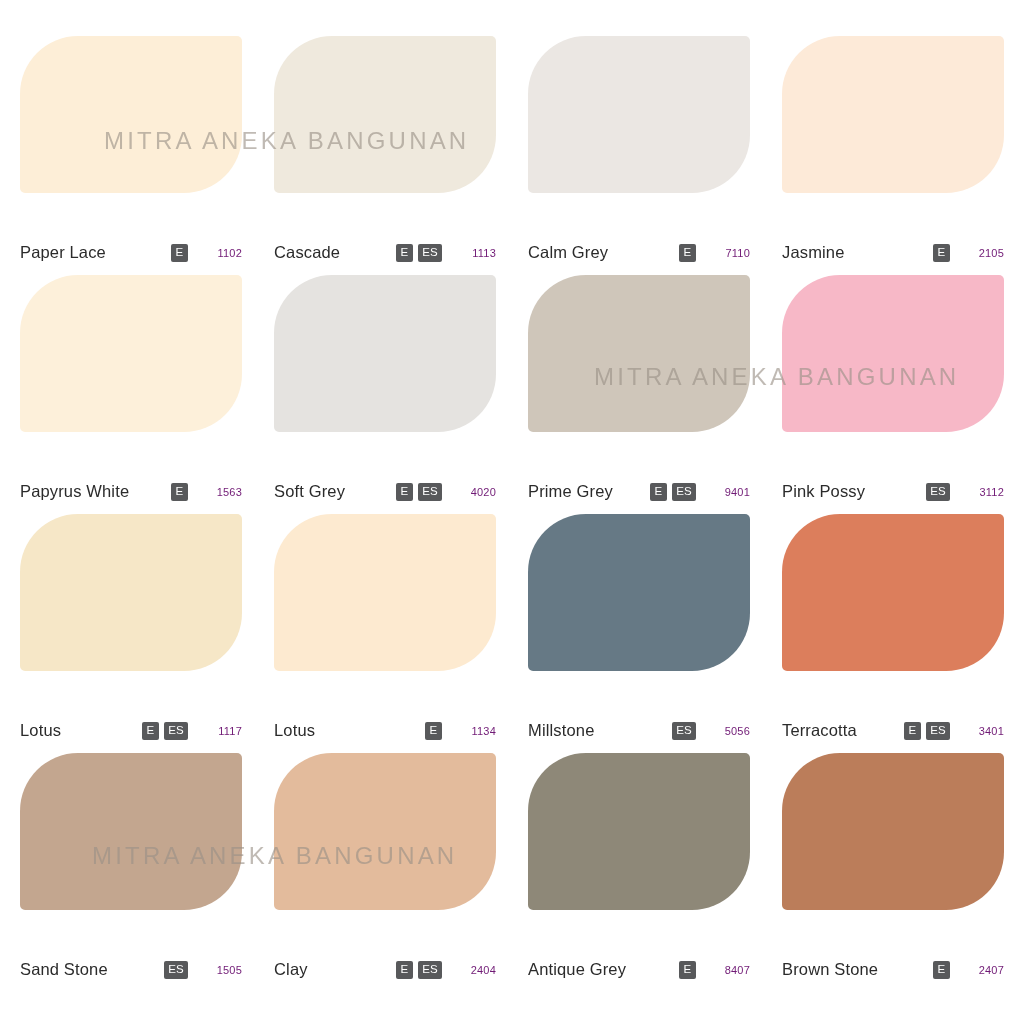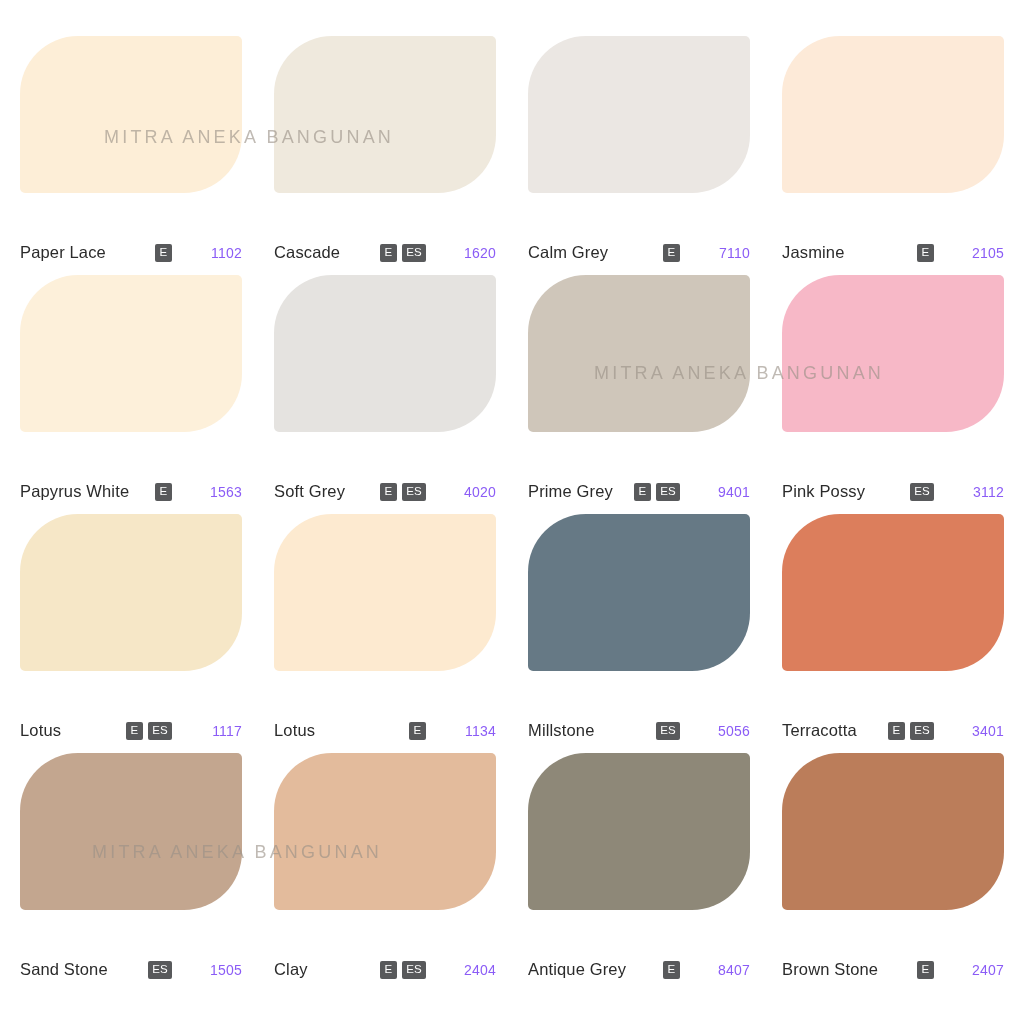--- a/index.html
+++ b/index.html
@@ -87,33 +87,33 @@
     line-height: 1;
     border-radius: 2px;
     letter-spacing: 0.2px;
     box-sizing: border-box;
   }
   .badge.badge-es {
     min-width: 24px;
   }
 
   .swatch-code {
-    font-size: 14px;
-    color: #8b5cf6;
+    font-size: 11px;
+    color: #701a75;
     letter-spacing: 0.2px;
-    margin-left: 23px;
+    margin-left: 7px;
     min-width: 42px;
     text-align: right;
   }
 
   .watermark {
     position: absolute;
     color: #9a9187;
     opacity: 0.62;
-    font-size: 18px;
+    font-size: 24px;
     letter-spacing: 3.2px;
     white-space: nowrap;
     pointer-events: none;
     font-weight: 400;
   }
   .watermark-1 { left: 104px; top: 127px; }
   .watermark-2 { left: 594px; top: 363px; }
   .watermark-3 { left: 92px; top: 842px; }
 </style>
 </head>
@@ -132,21 +132,21 @@
           </span>
         </div>
       </div>
       <div class="swatch-cell">
         <div class="swatch-chip" style="background: rgb(239, 233, 221);"></div>
         <div class="swatch-label-row">
           <span class="swatch-name">Cascade</span>
           <span class="swatch-meta">
             <span class="badge">E</span>
             <span class="badge badge-es">ES</span>
-            <span class="swatch-code">1620</span>
+            <span class="swatch-code">1113</span>
           </span>
         </div>
       </div>
       <div class="swatch-cell">
         <div class="swatch-chip" style="background: rgb(235, 231, 227);"></div>
         <div class="swatch-label-row">
           <span class="swatch-name">Calm Grey</span>
           <span class="swatch-meta">
             <span class="badge">E</span>
             <span class="swatch-code">7110</span>

